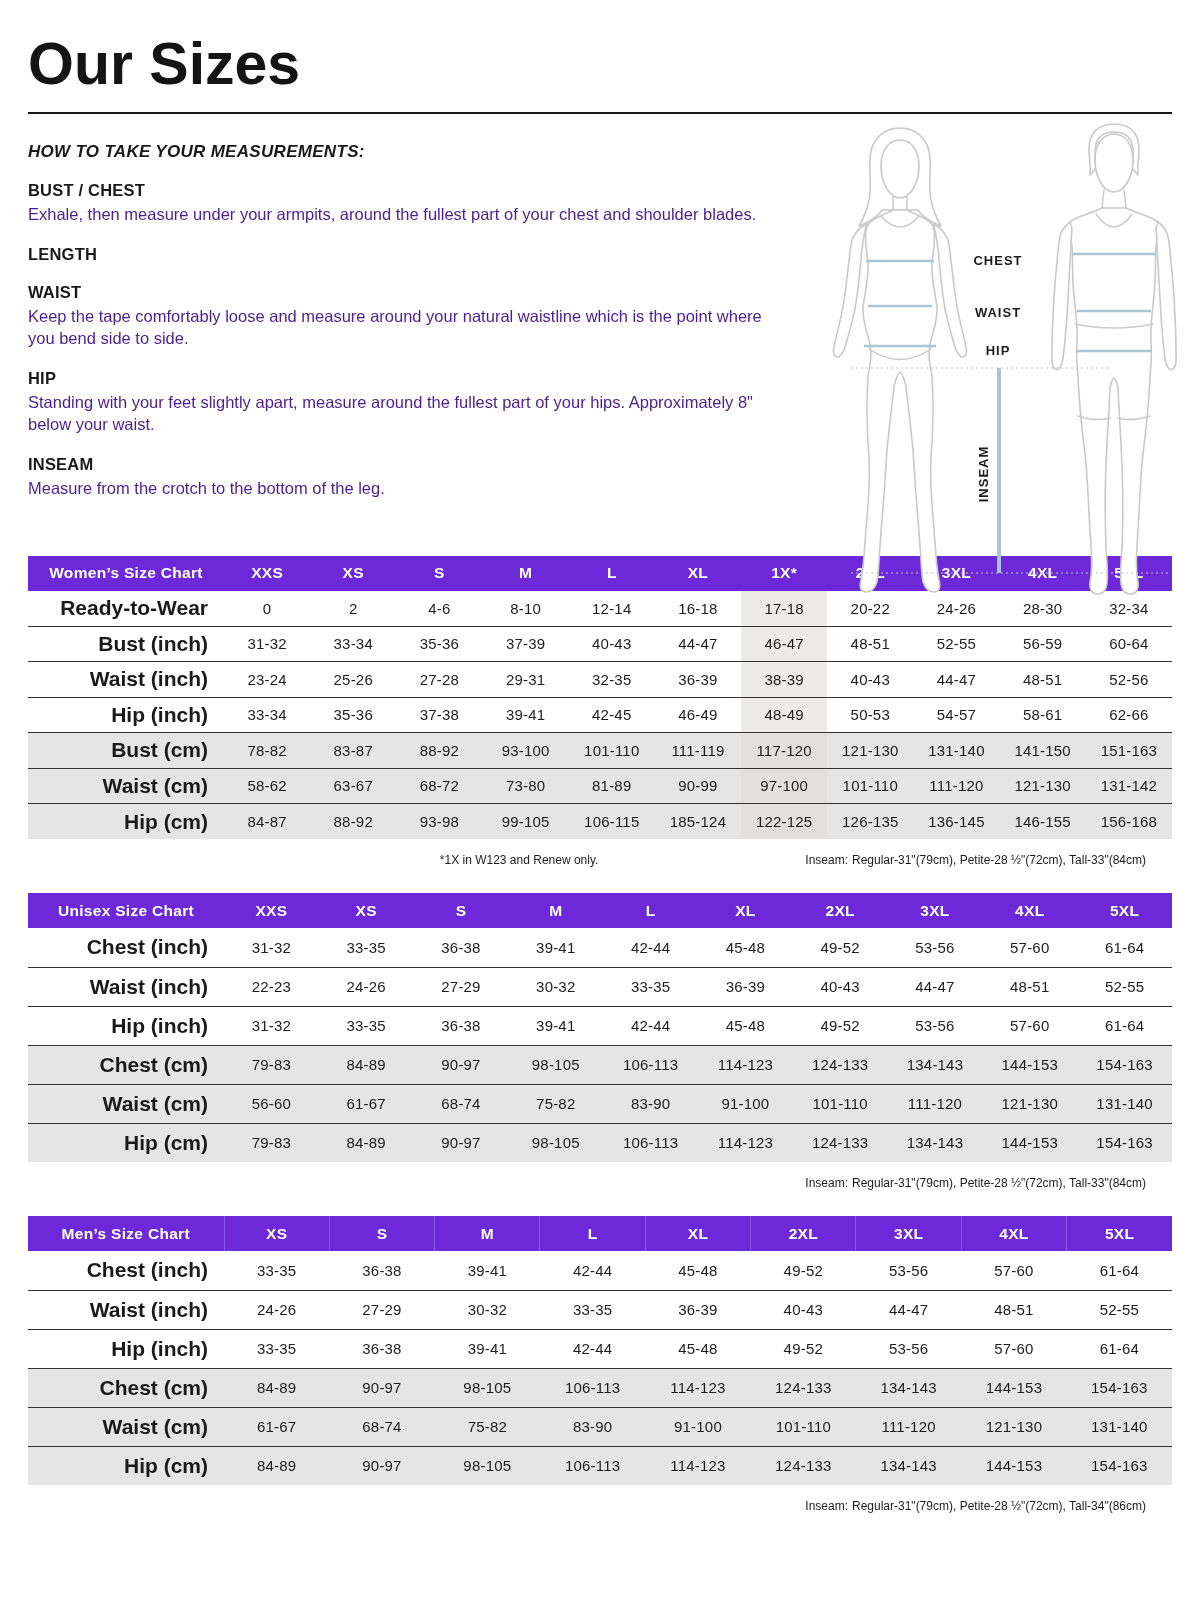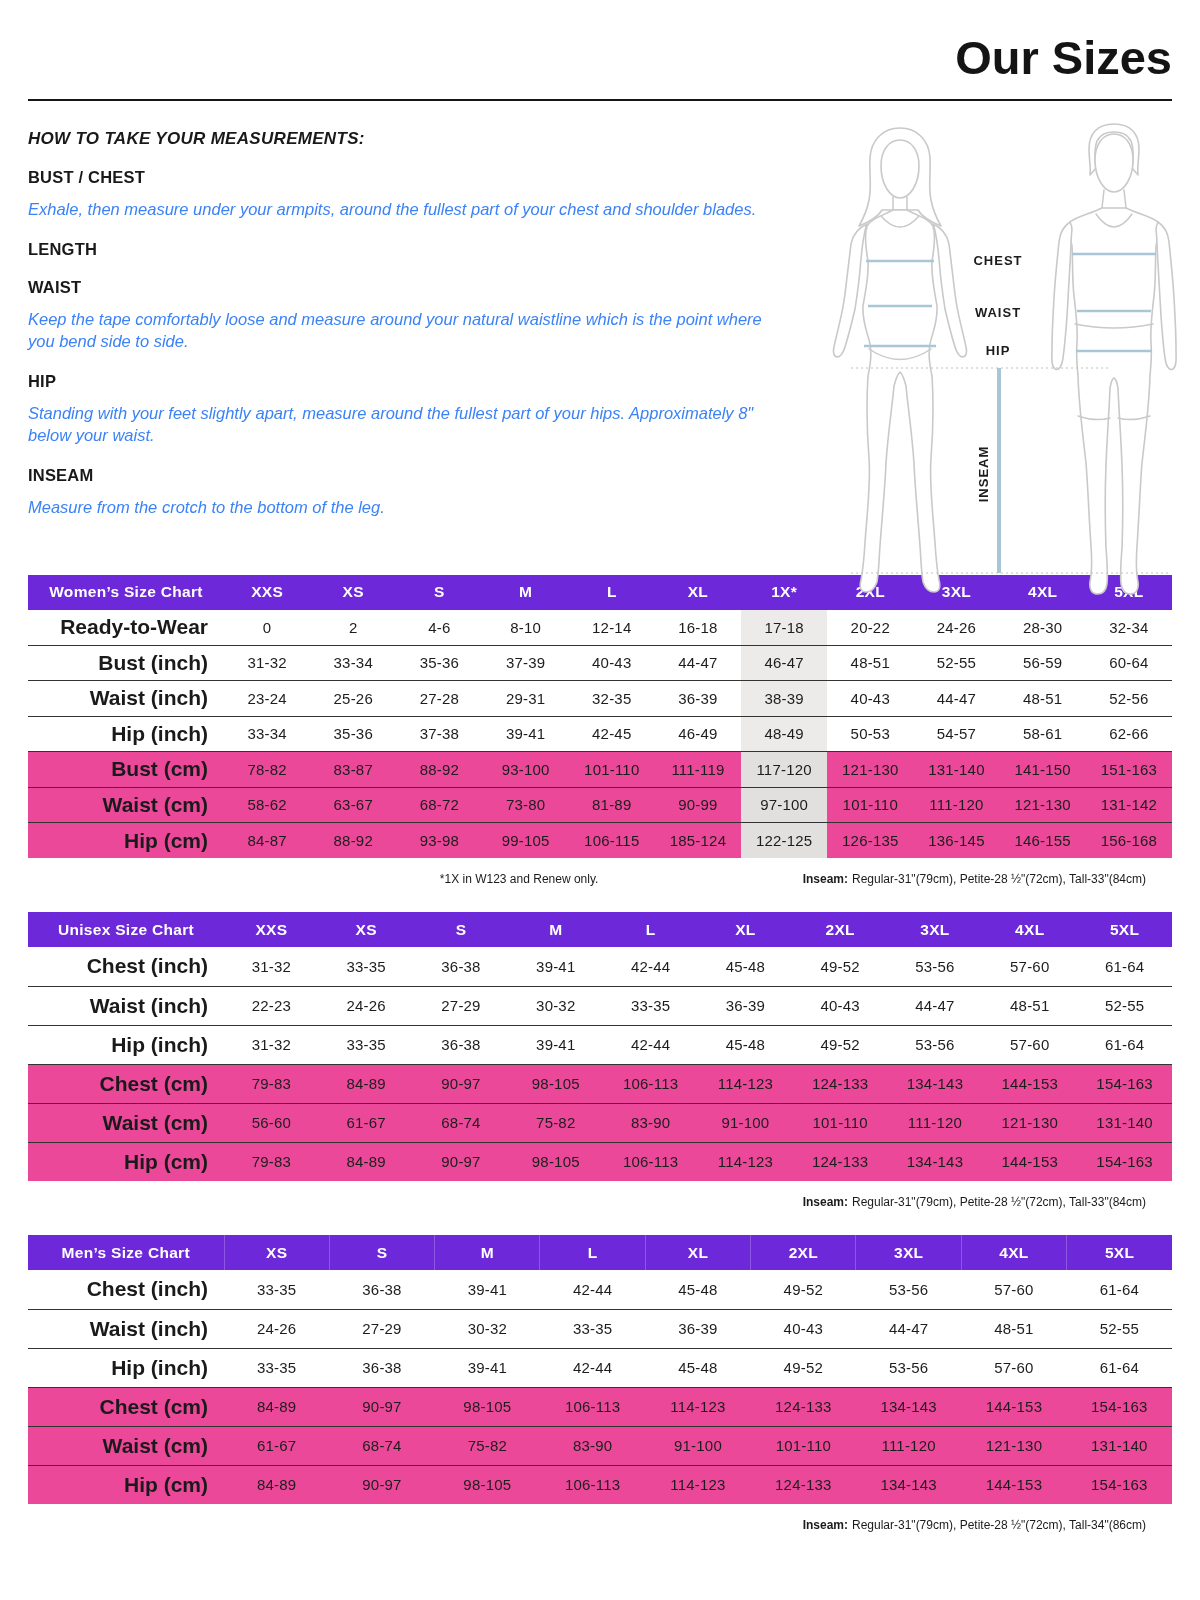--- a/index.html
+++ b/index.html
@@ -5,29 +5,29 @@
   * { margin:0; padding:0; box-sizing:border-box; }
   html,body { background:#ffffff; }
   body {
     width:1200px; height:1600px; overflow:hidden;
     font-family:"Liberation Sans", sans-serif;
     color:#1d1d1d;
   }
   .page { position:relative; padding:22px 28px 20px 28px; }
 
   
-  .page-title { font-size:47px; font-weight:bold; color:#141414; letter-spacing:0; margin-top:8px;text-align:right; }
+  .page-title { font-size:59px; font-weight:bold; color:#141414; letter-spacing:0; margin-top:8px; }
   .title-rule { border:none; border-top:2.5px solid #161616; margin-top:14px; }
 
   
   .instructions { width:748px; margin-top:28px; }
   .howto-heading { font-size:17px; font-weight:bold; color:#191919; letter-spacing:.3px;font-style:italic; }
   .measure-section { margin-top:19px; }
   .measure-section h3 { font-size:16.5px; font-weight:bold; color:#191919; letter-spacing:.2px; }
-  .measure-section p { font-size:16.5px; line-height:1.33; color:#3b82f6; margin-top:12px;font-style:italic; }
+  .measure-section p { font-size:16.5px; line-height:1.33; color:#4c1d95; margin-top:4px; }
 
   
   .diagram { position:absolute; top:118px; right:14px; width:380px; height:480px; }
   .diagram svg { width:100%; height:100%; }
   .outline { fill:#ffffff; stroke:#c9c9c9; stroke-width:1.6; stroke-linejoin:round; }
   .iline   { fill:none; stroke:#c9c9c9; stroke-width:1.5; stroke-linecap:round; }
   .blue    { stroke:#a9c6d6; stroke-width:2.6; }
   .blue-thick { stroke:#a9c6d6; stroke-width:4; }
   .dotted  { stroke:#c2c2c2; stroke-width:1.2; stroke-dasharray:2 3; }
   .dlabel  { font-family:"Liberation Sans",sans-serif; font-size:13px; font-weight:bold; fill:#1c1c1c; letter-spacing:1px; }
@@ -41,29 +41,29 @@
     height:35px; text-align:center; letter-spacing:.3px;
   }
   .t-men thead th + th { border-left:1px solid rgba(255,255,255,.22); }
   .size-table tbody th {
     text-align:right; padding-right:16px; font-size:21px; font-weight:bold; color:#1a1a1a;
   }
   .size-table tbody td { text-align:center; font-size:15px; color:#1d1d1d; letter-spacing:.2px; }
   .rows-35 tbody tr { height:35.5px; }
   .rows-39 tbody tr { height:39px; }
   .size-table tbody tr:not(:last-child) { border-bottom:1px solid #333333; }
-  .size-table tbody tr.shaded { background:#ec4899; }
+  .size-table tbody tr.shaded { background:#e5e5e5; }
   .size-table tbody td.hl { background:#edebe9; }
   .size-table tbody tr.shaded td.hl { background:#e2e0de; }
 
   
   .footnote { display:flex; align-items:baseline; margin-top:14px; font-size:12px; color:#1b1b1b; }
   .footnote .left { margin-left:36%; }
   .footnote .right { margin-left:auto; padding-right:26px; }
-  .footnote b { font-weight:bold; }
+  .footnote b { font-weight:normal; }
   .footnote .ftxt { margin-left:4px; }
 </style>
 </head>
 <body>
 
 <div class="page">
 
   <h1 class="page-title">Our Sizes</h1>
   <hr class="title-rule">
 

